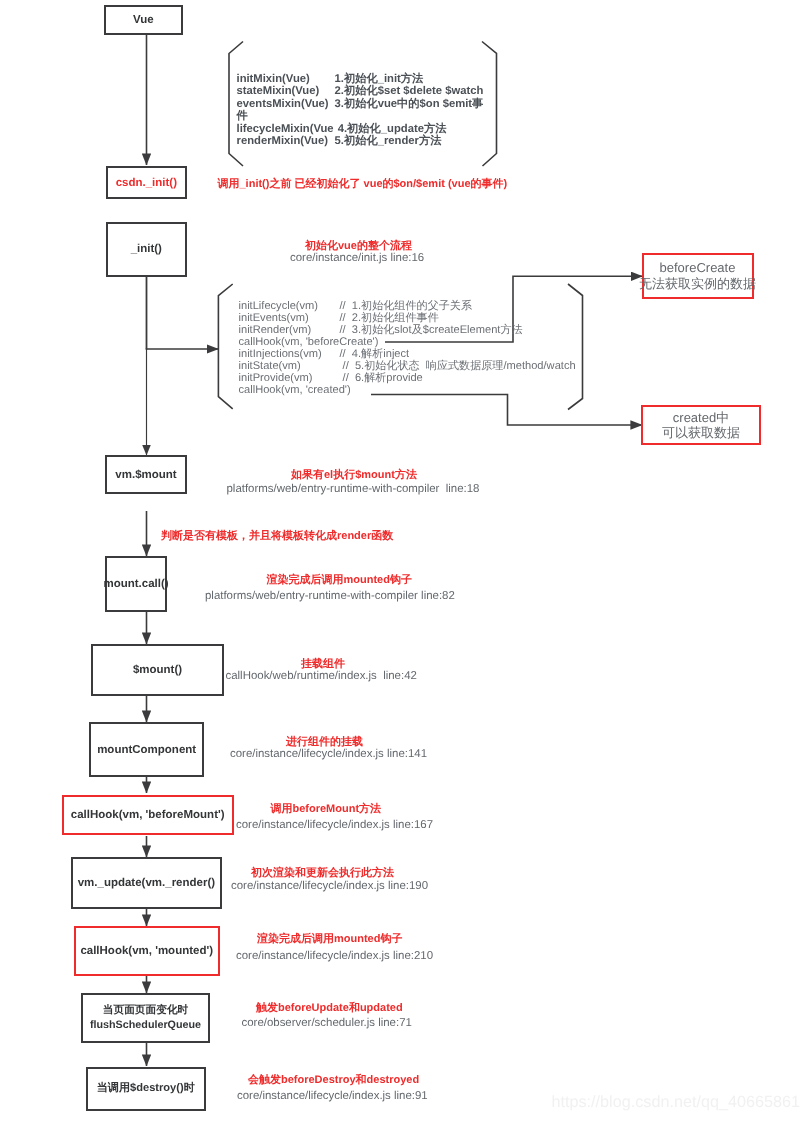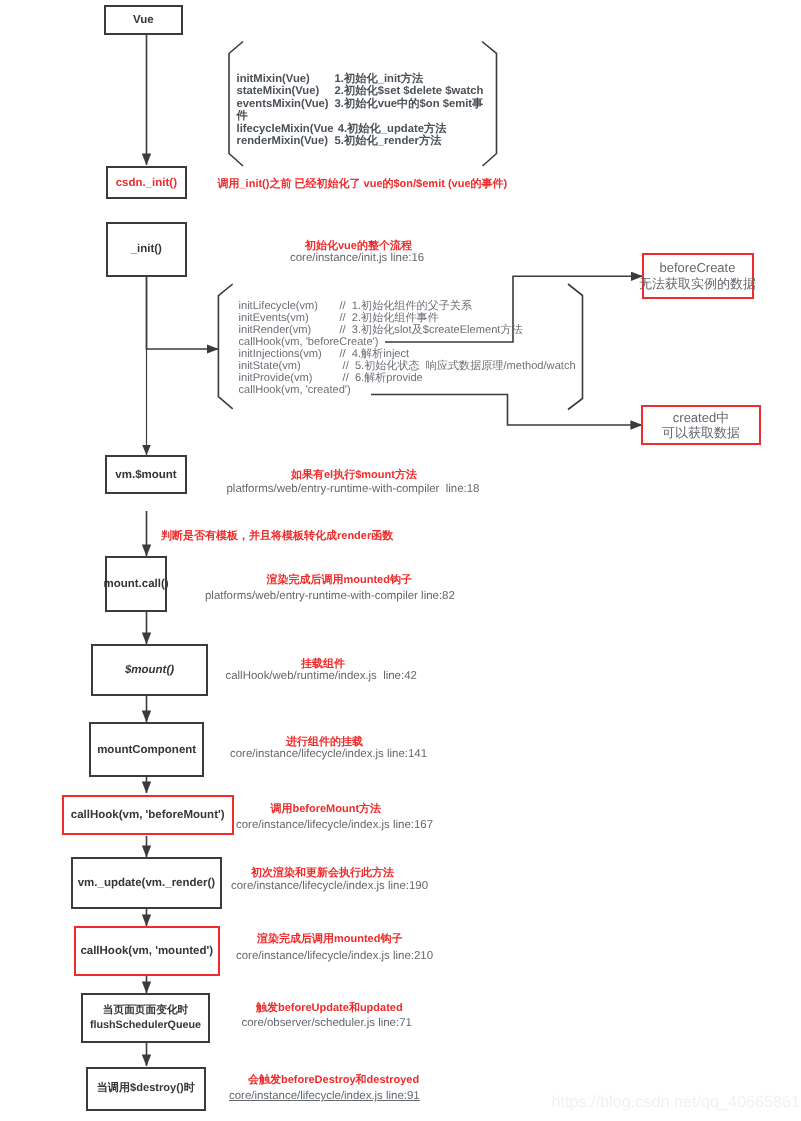--- a/index.html
+++ b/index.html
@@ -92,21 +92,21 @@
   </div>
 
   <div class="node" style="left:105px;top:455px;width:82px;height:39px;font-size:11.5px;">
     <span>vm.$mount</span>
   </div>
 
   <div class="node" style="left:105px;top:556px;width:62px;height:56px;font-size:11.5px;">
     <span>mount.call()</span>
   </div>
 
-  <div class="node" style="left:91px;top:644px;width:117px;height:52px;font-size:11.5px;font-style:italic;">
+  <div class="node" style="left:91px;top:644px;width:133px;height:52px;font-size:11.5px;">
     <span>$mount()</span>
   </div>
 
   <div class="node" style="left:89.4px;top:722.2px;width:114.5px;height:54.7px;font-size:11.5px;">
     <span>mountComponent</span>
   </div>
 
   <div class="node red" style="left:61.7px;top:794.7px;width:172px;height:40.7px;font-size:11.5px;">
     <span>callHook(vm, 'beforeMount')</span>
   </div>
@@ -169,17 +169,17 @@
   <div class="note note-red" style="left:251px;top:865.5px;">初次渲染和更新会执行此方法</div>
   <div class="note note-gray" style="left:231px;top:880px;">core/instance/lifecycle/index.js line:190</div>
 
   <div class="note note-red" style="left:257px;top:931.5px;">渲染完成后调用mounted钩子</div>
   <div class="note note-gray" style="left:236px;top:950px;">core/instance/lifecycle/index.js line:210</div>
 
   <div class="note note-red" style="left:256px;top:1000.5px;">触发beforeUpdate和updated</div>
   <div class="note note-gray" style="left:241.5px;top:1017px;">core/observer/scheduler.js line:71</div>
 
   <div class="note note-red" style="left:248px;top:1072.5px;">会触发beforeDestroy和destroyed</div>
-  <div class="note note-gray" style="left:229px;top:1090px;text-decoration:underline;">core/instance/lifecycle/index.js line:91</div>
+  <div class="note note-gray" style="left:237px;top:1090px;">core/instance/lifecycle/index.js line:91</div>
 
   <div class="watermark" style="left:551.5px;top:1092.5px;">https://blog.csdn.net/qq_40665861</div>
 
 </div>
 
 </body></html>

